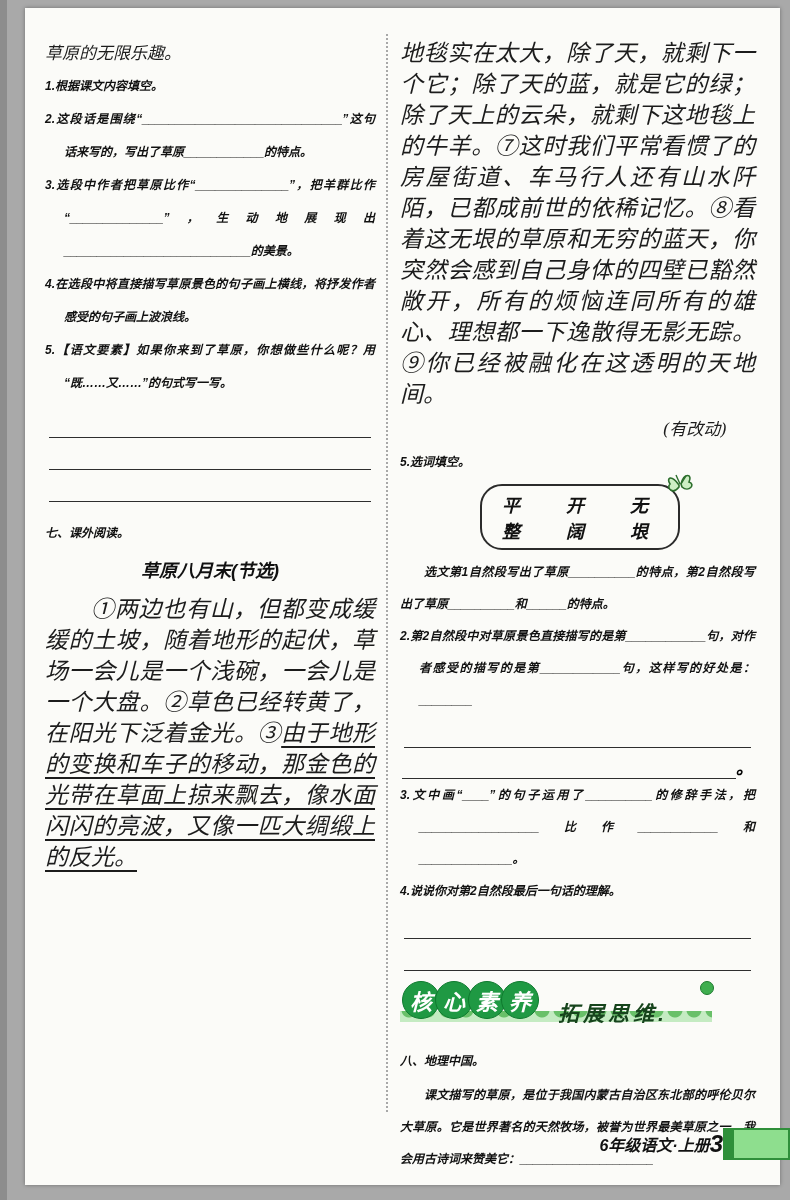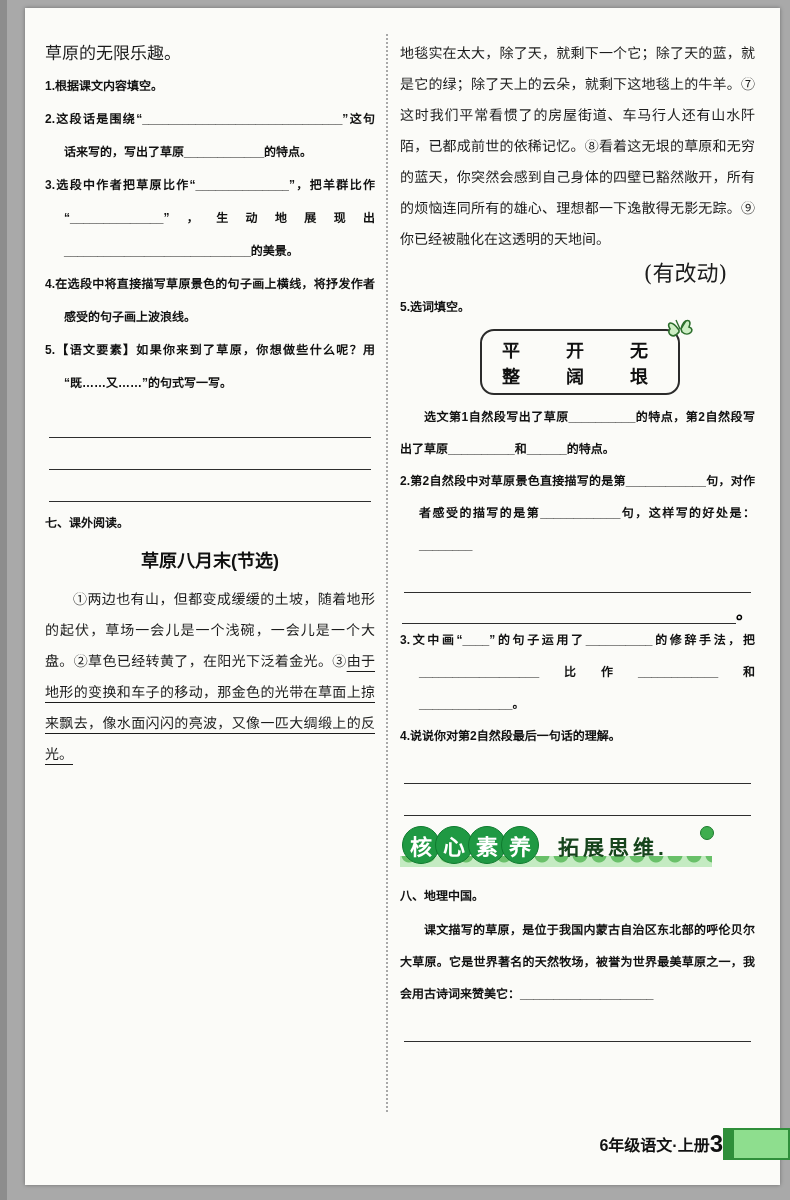--- a/index.html
+++ b/index.html
@@ -1,58 +1,58 @@
 <!DOCTYPE html>
 <html lang="zh-CN"><head>
 <meta charset="utf-8">
 <style>
   html,body{margin:0;padding:0;}
   body{width:790px;height:1200px;background:#a9a9a9;font-family:"Liberation Sans",sans-serif;}
-  .stage{position:relative;width:790px;height:1200px;background:#a9a9a9;overflow:hidden;}
+  .stage{position:relative;width:790px;height:1200px;background:#a9a9a9;overflow:hidden;font-style:italic;}
   .stage::before{content:"";position:absolute;left:0;top:0;width:7px;height:100%;background:#8d8d8d;}
   .page{position:absolute;left:25px;top:8px;width:755px;height:1177px;background:#fbfbf8;box-shadow:0 0 4px rgba(0,0,0,.35);}
   .col-divider{position:absolute;left:361px;top:26px;height:1078px;width:0;border-left:2px dotted #a8a8a8;}
   .col{position:absolute;top:28px;}
   .col.left{left:20px;width:330px;}
   .col.right{left:375px;width:355px;}
   p{margin:0;}
   .kai{font-family:"DejaVu Serif",serif;color:#1c1c1c;}
   .intro{font-size:17px;line-height:34px;}
   .q{font-weight:700;font-size:12px;line-height:33px;color:#111;
      padding-left:19px;text-indent:-19px;text-align:justify;}
   .col.right .q{line-height:32px;}
   .noindent{padding-left:0;text-indent:0;}
   .rule{height:31px;border-bottom:1.7px solid #2e2e2e;margin:0 4px;}
   .rules-left{margin-top:6px;}
-  .section{margin-top:4px;line-height:34px;}
+  .section{margin-top:14px;line-height:34px;}
   .ptitle{font-weight:700;font-size:18px;line-height:34px;text-align:center;margin-top:4px;color:#111;}
   .pauthor{font-size:17px;line-height:32px;text-align:center;letter-spacing:6px;}
-  .para{font-size:14px;line-height:31px;text-align:justify;text-indent:2em;margin-top:2px;}
+  .para{font-size:23px;line-height:31px;text-align:justify;text-indent:2em;margin-top:2px;}
   .para2{margin-top:6px;}
   .uline{text-decoration:underline;text-underline-offset:5px;}
   .cont{text-indent:0;}
-  .note{font-size:22px;line-height:34px;text-align:right;padding-right:28px;margin-top:2px;}
+  .note{font-size:17px;line-height:34px;text-align:right;padding-right:28px;margin-top:2px;}
   .wordbox-wrap{position:relative;margin:6px 0 6px 80px;width:200px;}
-  .wordbox{border:2.5px solid #2b2b2b;border-radius:14px;padding:5px 20px;display:flex;gap:36px;
+  .wordbox{border:2.5px solid #2b2b2b;border-radius:22px;padding:5px 20px;display:flex;gap:36px;
            font-weight:700;font-size:18px;color:#111;justify-content:center;background:#fbfbf8;}
   .butterfly{position:absolute;top:-15px;right:-18px;width:34px;height:30px;}
   .fill{margin-top:4px;}
   .fill-first{text-indent:2em;padding-left:0;}
   .rule-row{display:flex;align-items:flex-end;height:31px;margin:0 2px;}
   .rline{flex:1;border-bottom:1.7px solid #2e2e2e;height:100%;}
   .endp{font-weight:700;font-size:17px;line-height:20px;}
   .banner{position:relative;height:50px;margin-top:10px;}
   .scallop{position:absolute;left:0;top:30px;width:312px;height:11px;background-color:#c4ebc2;
            background-image:radial-gradient(circle at 9px -1px,#69c069 7px,rgba(0,0,0,0) 8px);
            background-size:19px 13px;background-repeat:repeat-x;}
   .banner-circles{position:absolute;left:2px;top:0;display:flex;}
   .bcircle{width:36px;height:36px;border-radius:50%;background:#1f9943;border:1.5px solid #0e7a2e;
            color:#fff;font-weight:700;font-size:22px;display:flex;align-items:center;justify-content:center;
            margin-right:-5px;font-family:"DejaVu Serif",serif;}
-  .banner-sub{position:absolute;left:158px;top:5px;font-weight:700;font-size:21px;color:#16441c;letter-spacing:4px;text-align:right;}
+  .banner-sub{position:absolute;left:158px;top:16px;font-weight:700;font-size:21px;color:#16441c;letter-spacing:4px;text-align:right;}
   .banner-dot{position:absolute;left:300px;top:0;width:12px;height:12px;border-radius:50%;
               background:#3fae4f;border:1px solid #1d7a2e;}
   .finalpara{text-indent:2em;padding-left:0;margin-top:2px;line-height:32px;}
   .footer{position:absolute;top:1120px;right:-10px;display:flex;align-items:center;gap:0;}
   .flabel{font-weight:700;font-size:16px;color:#111;}
   .fnum{font-weight:700;font-size:24px;color:#111;}
   .fbar{width:9px;height:32px;background:#2f8f3a;display:inline-block;}
   .fblock{width:54px;height:28px;background:#8ede8e;border:2px solid #2f8f3a;display:inline-block;}
 </style>
 </head>

